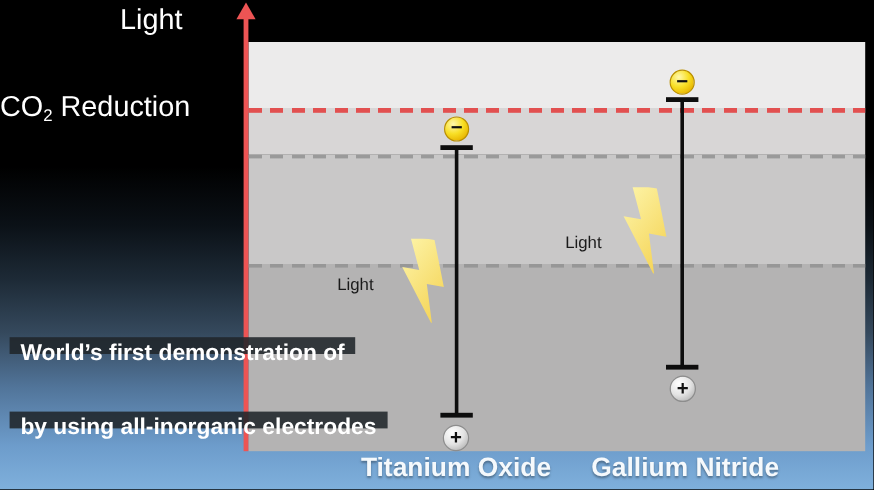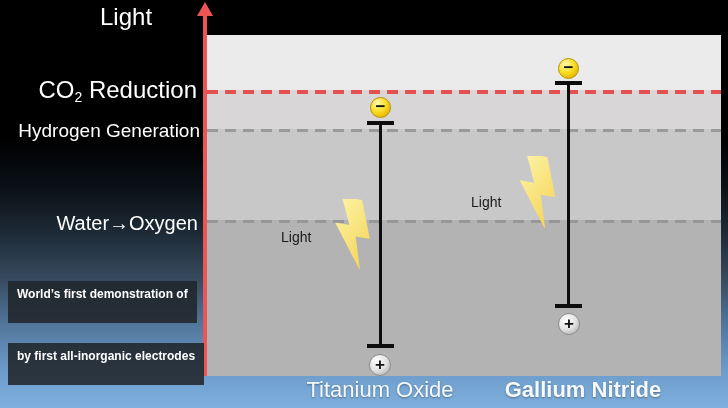--- a/index.html
+++ b/index.html
@@ -21,21 +21,21 @@
   .dash{position:absolute;left:0;width:514px;}
   .dash-red{top:55px;height:4px;background:repeating-linear-gradient(90deg,#e25050 0 11px,transparent 11px 18px);}
   .dash-gray1{top:94px;height:3px;background:repeating-linear-gradient(90deg,#9a9a9a 0 11px,transparent 11px 18px);}
   .dash-gray2{top:185px;height:3px;background:repeating-linear-gradient(90deg,#979797 0 11px,transparent 11px 18px);}
   
   .axis-line{position:absolute;left:203px;top:14px;width:4px;height:362px;background:#ed5454;}
   .axis-head{position:absolute;left:197px;top:2px;width:0;height:0;
     border-left:8px solid transparent;border-right:8px solid transparent;border-bottom:14px solid #ed5454;}
   .axis-label{position:absolute;left:100px;top:3px;font-size:24px;color:#fff;}
   
-  .lvl{position:absolute;left:0;text-align:right;color:#fff;white-space:nowrap;}
+  .lvl{position:absolute;left:0;color:#fff;white-space:nowrap;}
   .lvl-co2{width:197px;top:76px;font-size:24px;}
   .lvl-co2 .sub{font-size:14px;vertical-align:-4px;}
   .lvl-h2{width:200px;top:120px;font-size:19px;}
   .lvl-h2o{width:198px;top:212px;font-size:20px;}
   
   .ebar{position:absolute;width:27px;height:4px;background:#0d0d0d;}
   .eline{position:absolute;width:3px;background:#0d0d0d;}
   .electron{position:absolute;width:21px;height:21px;border-radius:50%;
     background:radial-gradient(circle at 35% 28%,#fff8ae 0%,#f8df25 45%,#e8b500 80%,#caa000 100%);
     border:1px solid #b98f00;box-sizing:border-box;
@@ -60,30 +60,30 @@
   .ga-botbar{left:555px;top:304px;}
   .ga-hole{left:558px;top:313px;}
   
   .light-label{position:absolute;font-size:14px;color:#1a1a1a;}
   .light-ti{left:281px;top:229px;}
   .light-ga{left:471px;top:194px;}
   .bolt{position:absolute;}
   .bolt-ti{left:330px;top:199px;}
   .bolt-ga{left:514px;top:156px;}
   
-  .cap-line{position:absolute;left:8px;height:42px;line-height:27px;padding:0 9px;
-    background:rgba(32,37,42,0.88);color:#fff;font-weight:bold;font-size:12px;white-space:nowrap;}
+  .cap-line{position:absolute;left:8px;height:14px;line-height:27px;padding:0 9px;
+    background:rgba(32,37,42,0.88);color:#fff;font-weight:bold;font-size:19px;white-space:nowrap;}
   .cap-1{top:281px;}
   .cap-2{top:312px;}
   .cap-3{top:343px;}
   
   .ename{position:absolute;top:377px;width:220px;text-align:center;color:#f5f9fc;
     font-size:22px;text-shadow:0 1px 2px rgba(0,0,0,0.35);white-space:nowrap;}
-  .ename-ti{left:270px;font-weight:normal;}
-  .ename-ga{left:473px;font-weight:bold;}
+  .ename-ti{left:270px;font-weight:bold;}
+  .ename-ga{left:461px;font-weight:bold;}
 </style>
 </head>
 <body>
 
 <div class="stage">
 
   <div class="panel">
     <div class="band-a"></div>
     <div class="band-b"></div>
     <div class="band-c"></div>
@@ -91,22 +91,20 @@
     <div class="dash dash-red"></div>
     <div class="dash dash-gray1"></div>
     <div class="dash dash-gray2"></div>
   </div>
 
   <div class="axis-line"></div>
   <div class="axis-head"></div>
   <div class="axis-label">Light</div>
 
   <div class="lvl lvl-co2"><span>CO</span><span class="sub">2</span><span> Reduction</span></div>
-  <div class="lvl lvl-h2">Hydrogen Generation</div>
-  <div class="lvl lvl-h2o">Water→Oxygen</div>
 
   <div class="electron ti-electron">
       <span class="charge">−</span>
     </div>
   <div class="ebar ti-topbar"></div>
   <div class="eline ti-line"></div>
   <div class="ebar ti-botbar"></div>
   <div class="hole ti-hole">
       <span class="charge">+</span>
     </div>
@@ -137,18 +135,18 @@
           <stop offset="1" stop-color="#f4d252"></stop>
       </linearGradient>
     </defs>
     <polygon points="22,0 2,0 14,26 0,26 32,68 22,36 36,36" fill="url(#bg2)" transform="rotate(10 19 34)"></polygon>
   </svg>
 
   <div class="light-label light-ti">Light</div>
   <div class="light-label light-ga">Light</div>
 
   <div class="cap-line cap-1">World’s first demonstration of</div>
-  <div class="cap-line cap-3">by first all-inorganic electrodes</div>
+  <div class="cap-line cap-3">by using all-inorganic electrodes</div>
 
   <div class="ename ename-ti">Titanium Oxide</div>
   <div class="ename ename-ga">Gallium Nitride</div>
 
 </div>
 
 </body></html>

